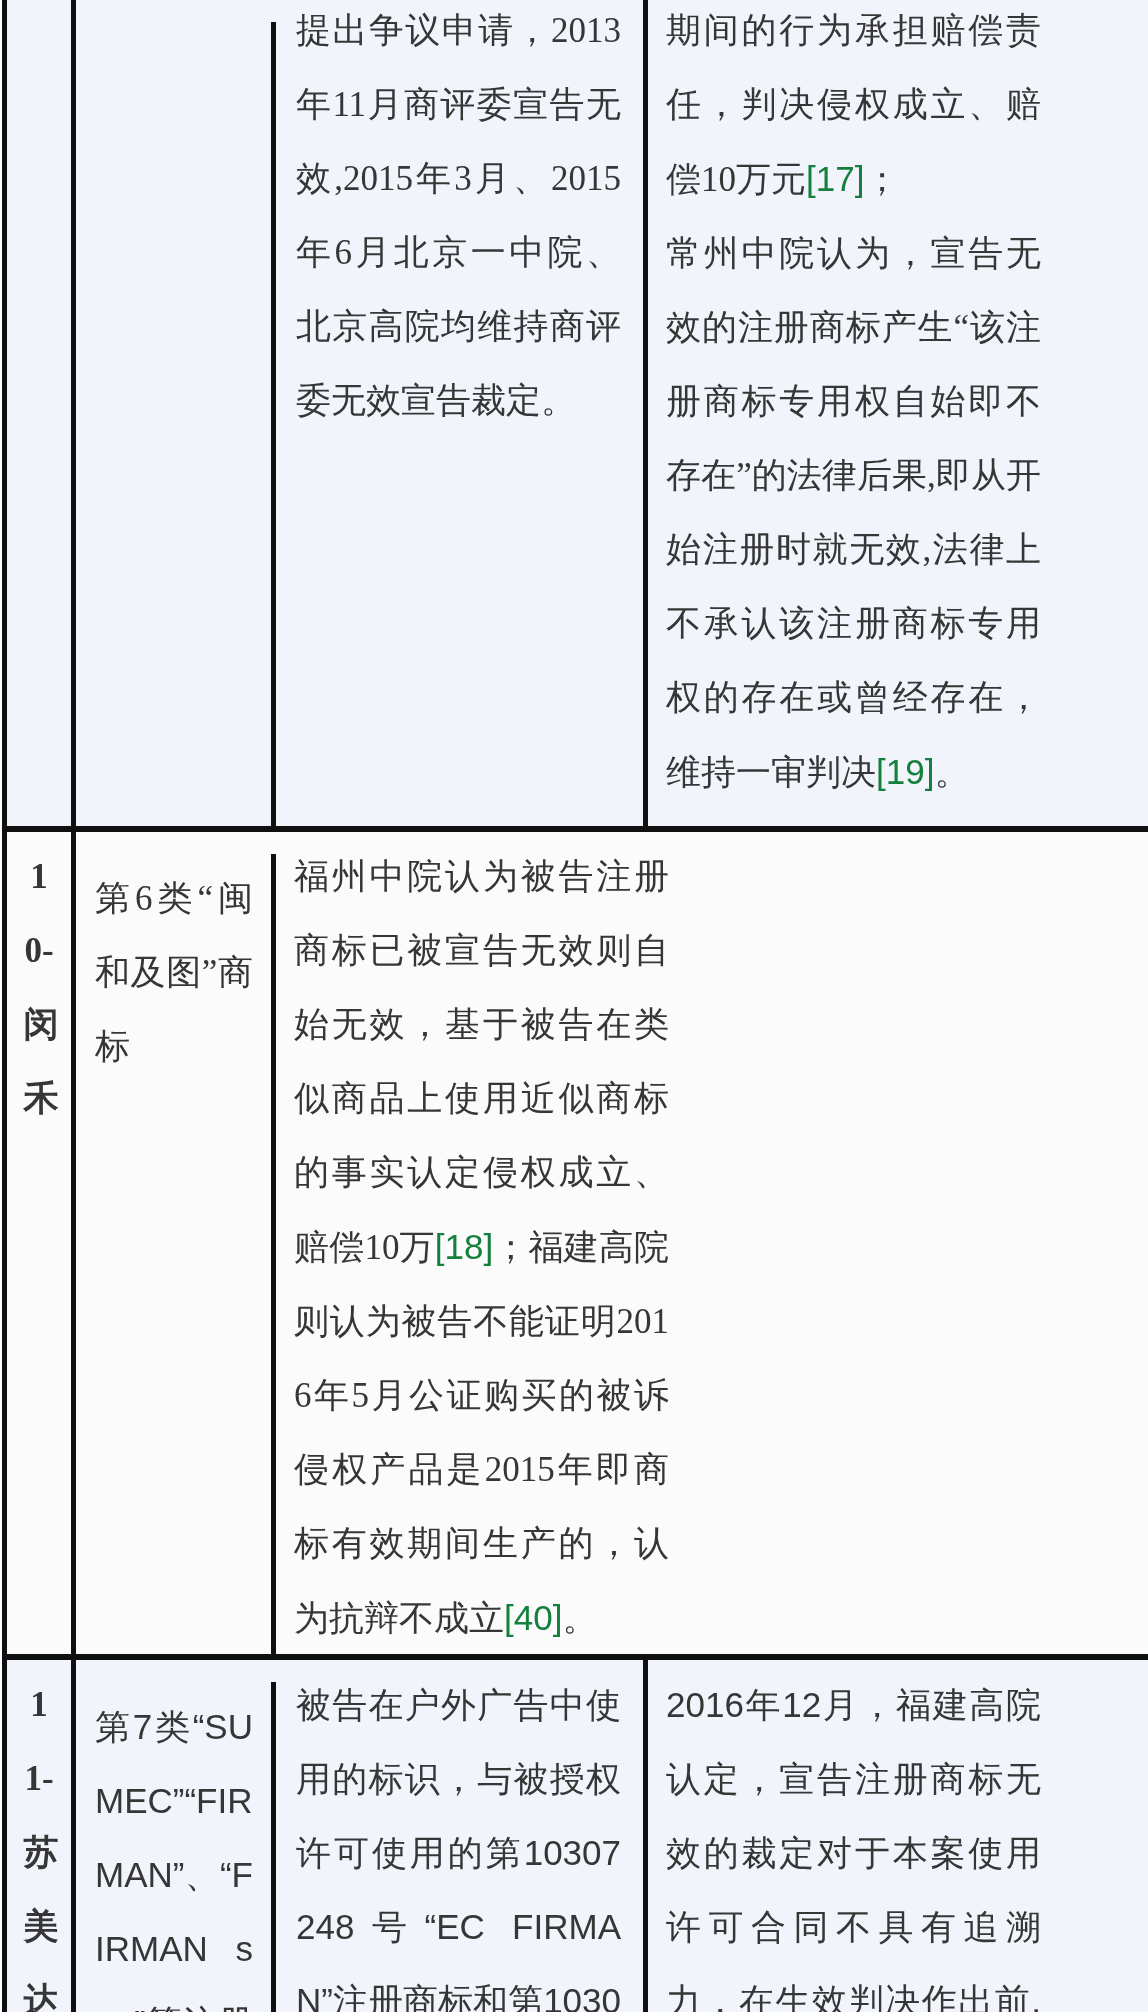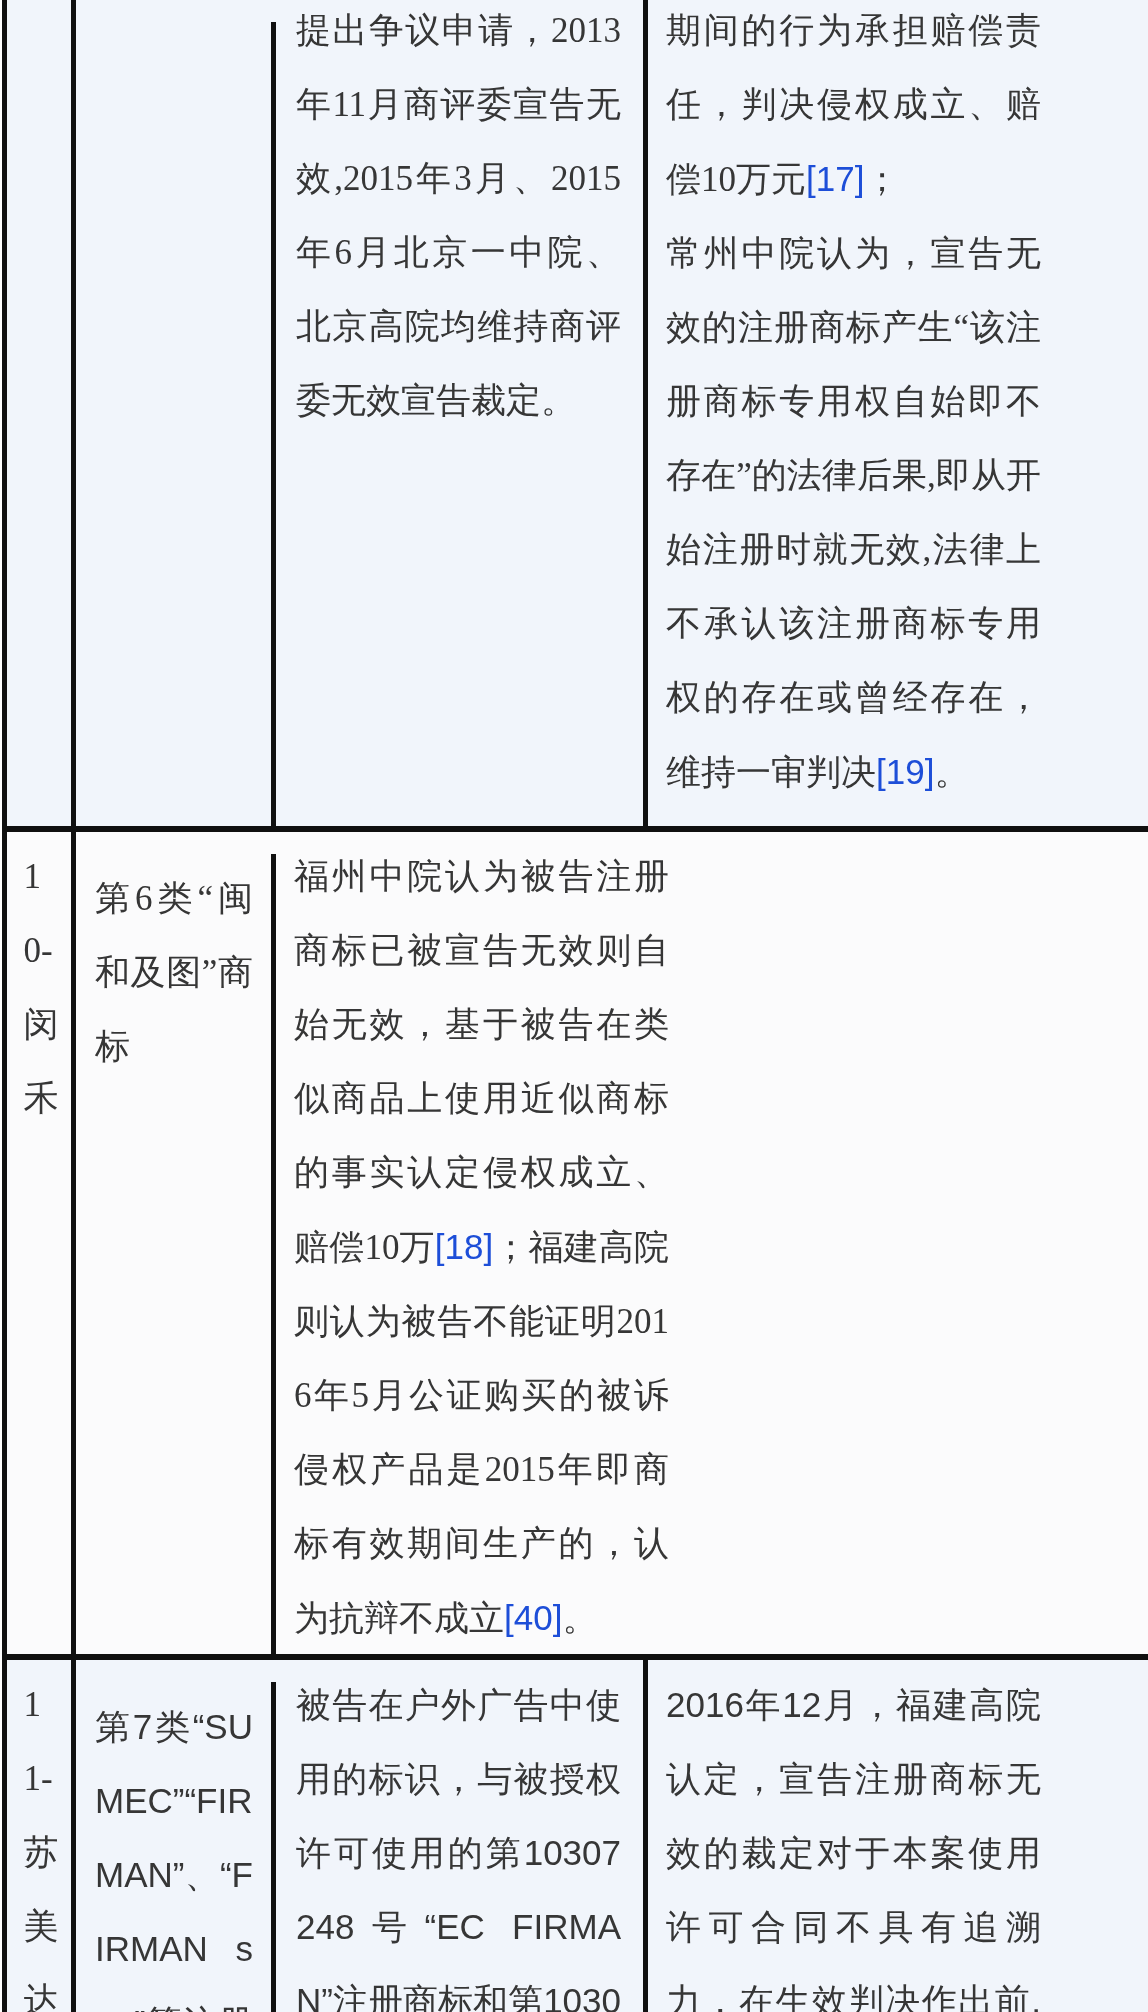--- a/index.html
+++ b/index.html
@@ -44,28 +44,29 @@
     text-align: justify;
     text-justify: inter-character;
     word-break: break-all;
   }
   
   .row9 .cell-inner { margin-top: -14px; }
   .row9 .cell p { text-align: justify; }
 
   .idwrap {
     width: 31px; margin: 0 auto;
-    text-align: left;
+    text-align: center;
     word-break: break-all;
     line-break: anywhere;
+    font-weight: bold;
   }
   .tm-text { text-align: justify; text-justify: inter-character; word-break: break-all; }
 
   .ref {
-    color: #1d4ed8;
+    color: #15803d;
     font-family: "Liberation Sans", "DejaVu Sans", sans-serif;
   }
 </style>
 </head>
 <body>
 
 <div class="viewport">
   <div class="tbl">
 
     <div class="row row9 tint">

